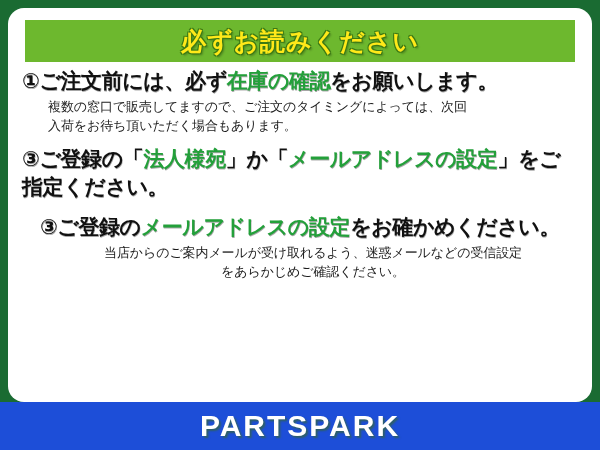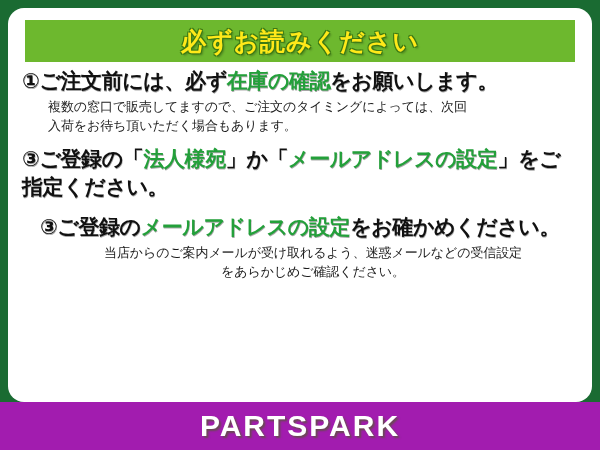--- a/index.html
+++ b/index.html
@@ -94,21 +94,21 @@
   .sec-1 { margin-top: 2px; }
   .sec-2 { margin-top: 11px; }
   .sec-3 { margin-top: 13px; text-align: center; }
 
   .footer-bar {
     position: absolute;
     left: 0;
     bottom: 0;
     width: 600px;
     height: 48px;
-    background: #a21caf;
+    background: #1d4ed8;
     display: flex;
     align-items: center;
     justify-content: center;
   }
   .footer-logo {
     color: #ffffff;
     font-size: 30px;
     font-weight: bold;
     letter-spacing: 2px;
     line-height: 1;

